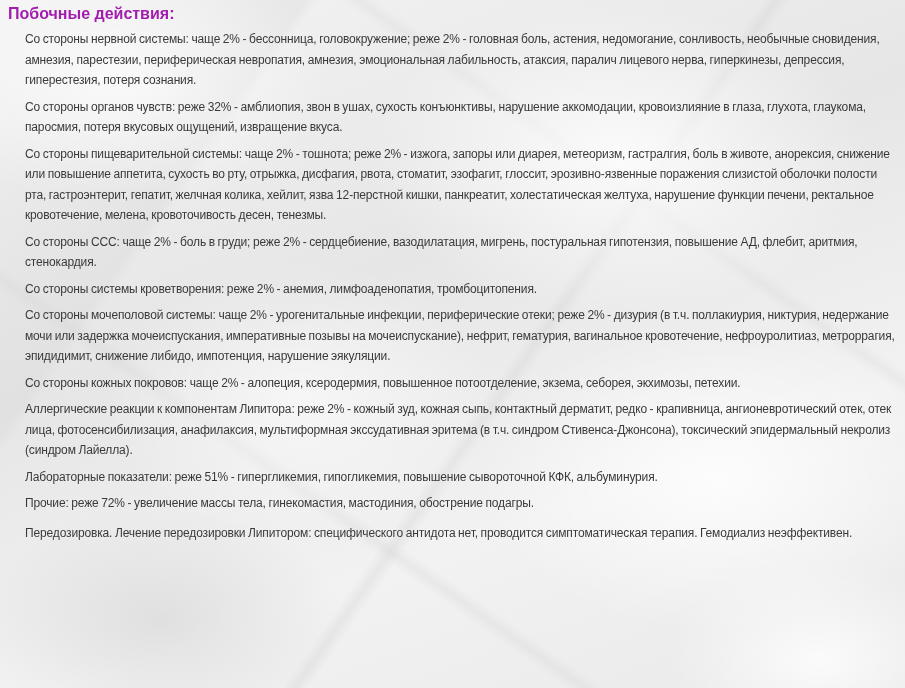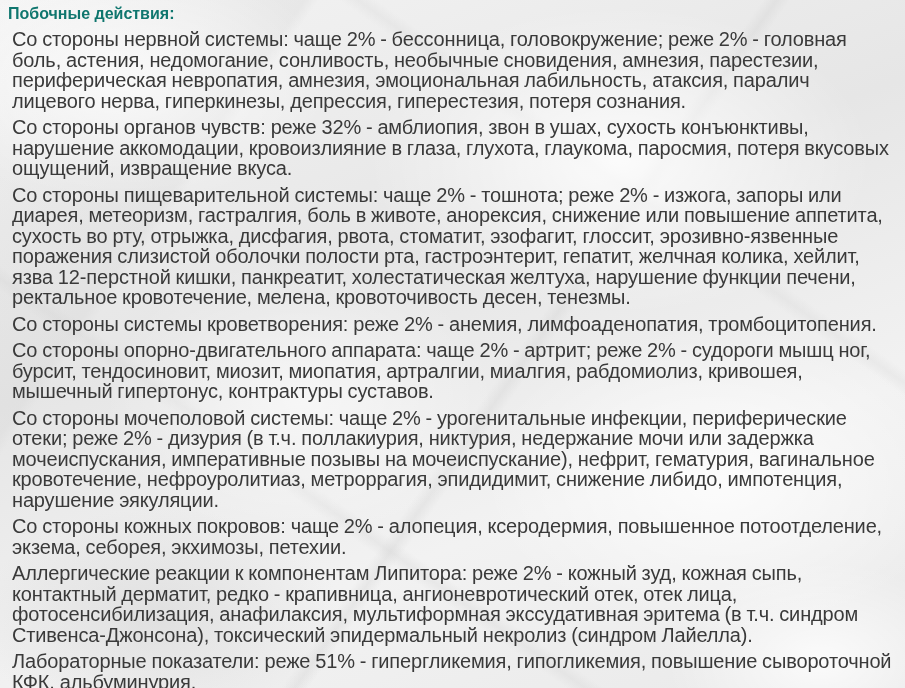--- a/index.html
+++ b/index.html
@@ -33,47 +33,47 @@
     .content {
       position: relative;
       z-index: 1;
       padding: 4px 8px 0 8px;
     }
     .heading {
       font-weight: bold;
       font-size: 16px;
       line-height: 20px;
       margin: 0 0 5px 0;
-      color: #0f766e;
+      color: #a21caf;
     }
     .para {
-      font-size: 20px;
+      font-size: 12px;
       line-height: 20.5px;
-      margin: 0 0 6px 4px;
+      margin: 0 0 6px 17px;
       color: #3a3a3a;
       letter-spacing: -0.15px;
       word-spacing: -0.5px;
     }
     .para.gap-top {
       margin-top: 9px;
     }
   </style>
 </head>
 <body>
 
 <div class="paper-bg"></div>
 
 <div class="content">
   <div class="heading">Побочные действия:</div>
 
   <p class="para">Со стороны нервной системы: чаще 2% - бессонница, головокружение; реже 2% - головная боль, астения, недомогание, сонливость, необычные сновидения, амнезия, парестезии, периферическая невропатия, амнезия, эмоциональная лабильность, атаксия, паралич лицевого нерва, гиперкинезы, депрессия, гиперестезия, потеря сознания.</p>
   <p class="para">Со стороны органов чувств: реже 32% - амблиопия, звон в ушах, сухость конъюнктивы, нарушение аккомодации, кровоизлияние в глаза, глухота, глаукома, паросмия, потеря вкусовых ощущений, извращение вкуса.</p>
   <p class="para">Со стороны пищеварительной системы: чаще 2% - тошнота; реже 2% - изжога, запоры или диарея, метеоризм, гастралгия, боль в животе, анорексия, снижение или повышение аппетита, сухость во рту, отрыжка, дисфагия, рвота, стоматит, эзофагит, глоссит, эрозивно-язвенные поражения слизистой оболочки полости рта, гастроэнтерит, гепатит, желчная колика, хейлит, язва 12-перстной кишки, панкреатит, холестатическая желтуха, нарушение функции печени, ректальное кровотечение, мелена, кровоточивость десен, тенезмы.</p>
+  <p class="para">Со стороны ССС: чаще 2% - боль в груди; реже 2% - сердцебиение, вазодилатация, мигрень, постуральная гипотензия, повышение АД, флебит, аритмия, стенокардия.</p>
   <p class="para">Со стороны системы кроветворения: реже 2% - анемия, лимфоаденопатия, тромбоцитопения.</p>
-  <p class="para">Со стороны опорно-двигательного аппарата: чаще 2% - артрит; реже 2% - судороги мышц ног, бурсит, тендосиновит, миозит, миопатия, артралгии, миалгия, рабдомиолиз, кривошея, мышечный гипертонус, контрактуры суставов.</p>
   <p class="para">Со стороны мочеполовой системы: чаще 2% - урогенитальные инфекции, периферические отеки; реже 2% - дизурия (в т.ч. поллакиурия, никтурия, недержание мочи или задержка мочеиспускания, императивные позывы на мочеиспускание), нефрит, гематурия, вагинальное кровотечение, нефроуролитиаз, метроррагия, эпидидимит, снижение либидо, импотенция, нарушение эякуляции.</p>
   <p class="para">Со стороны кожных покровов: чаще 2% - алопеция, ксеродермия, повышенное потоотделение, экзема, себорея, экхимозы, петехии.</p>
   <p class="para">Аллергические реакции к компонентам Липитора: реже 2% - кожный зуд, кожная сыпь, контактный дерматит, редко - крапивница, ангионевротический отек, отек лица, фотосенсибилизация, анафилаксия, мультиформная экссудативная эритема (в т.ч. синдром Стивенса-Джонсона), токсический эпидермальный некролиз (синдром Лайелла).</p>
   <p class="para">Лабораторные показатели: реже 51% - гипергликемия, гипогликемия, повышение сывороточной КФК, альбуминурия.</p>
   <p class="para">Прочие: реже 72% - увеличение массы тела, гинекомастия, мастодиния, обострение подагры.</p>
 
   <p class="para gap-top">Передозировка. Лечение передозировки Липитором: специфического антидота нет, проводится симптоматическая терапия. Гемодиализ неэффективен.</p>
 </div>
 
 </body></html>

